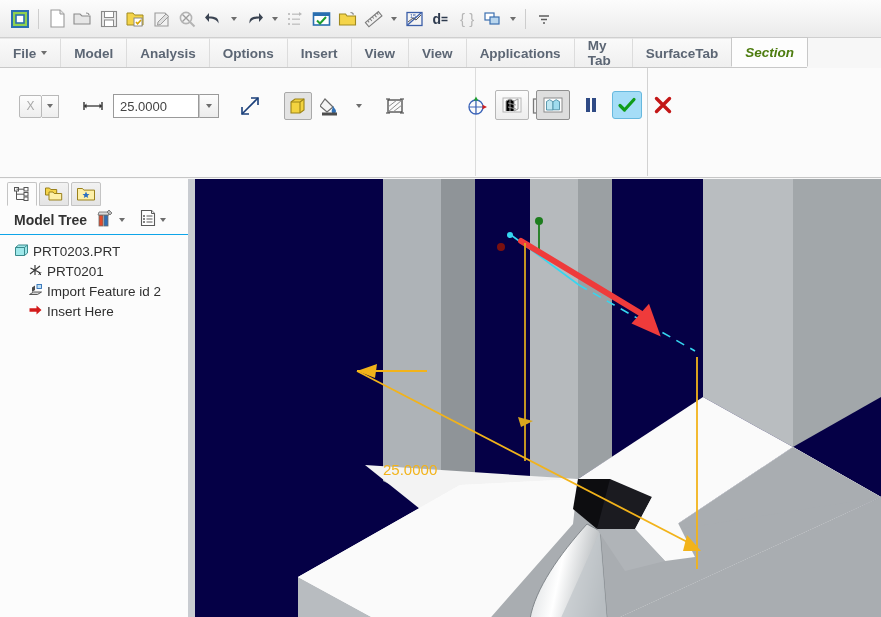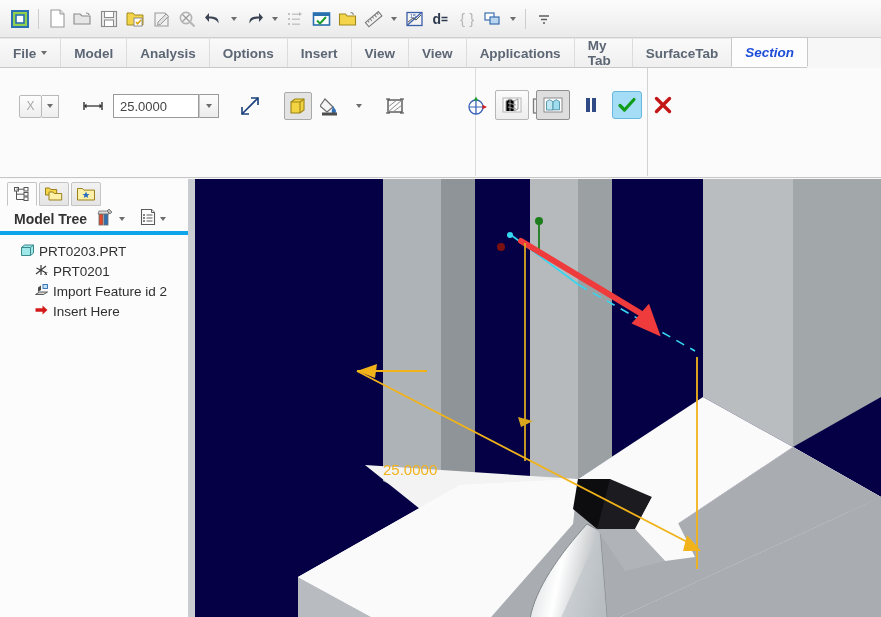--- a/index.html
+++ b/index.html
@@ -35,21 +35,21 @@
   }
   .tab {
     height: 29px; padding: 0 13px; display: flex; align-items: center;
     font-size: 13.5px; color: #5c6674; font-weight: bold;
     border-left: 1px solid #dcdcdc; border-right: 1px solid #dcdcdc;
     border-top: 1px solid #e8e8e8; margin-right: -1px;
     background: linear-gradient(to bottom,#fafafa,#efefef);
   }
   .tab.first { border-left: none; }
   .tab.active {
-    background: #fdfdfd; color: #1d4ed8; font-style: italic;
+    background: #fdfdfd; color: #4d7c0f; font-style: italic;
     height: 30px; border-top: 1px solid #c8c8c8;
     border-left: 1px solid #c8c8c8; border-right: 1px solid #c8c8c8;
     border-bottom: 1px solid #fdfdfd; z-index: 4; position: relative;
   }
   .tab .tab-caret { margin-left: 5px; }
 
   
   .ribbon {
     position: absolute; left: 0; top: 68px; width: 881px; height: 110px;
     background: #fbfbfb; border-bottom: 1px solid #c6c6c6;
@@ -90,23 +90,23 @@
 
   
   .navpane { position:absolute; left:0; top:179px; width:194px; height:438px; background:#fcfcfc;
              border-right:1px solid #bdbdbd; }
   .navtabs { display:flex; height:27px; padding-left:7px; padding-top:3px; }
   .navtab { width:30px; height:24px; display:flex; align-items:center; justify-content:center;
             border:1px solid #c4c4c4; border-bottom:1px solid #c4c4c4; margin-right:2px;
             background:linear-gradient(to bottom,#f2f2f2,#e4e4e4); border-radius:2px 2px 0 0;}
   .navtab.active { background:#fcfcfc; border-bottom:1px solid #fcfcfc; }
   .mt-header { height:29px; display:flex; align-items:center; padding-left:14px; gap:3px;
-               border-bottom:4px solid #0ea5e9; }
+               border-bottom:1px solid #0ea5e9; }
   .mt-title { font-size:14px; color:#333; font-weight:bold; margin-right:6px; }
-  .tree { padding:6px 0 0 20px; }
+  .tree { padding:6px 0 0 14px; }
   .tree-row { display:flex; align-items:center; height:20px; font-size:13.5px; color:#2f2f2f; gap:4px;}
   .tree-row.lvl1 { padding-left: 14px; }
 
   
   .viewport { position:absolute; left:195px; top:179px; width:686px; height:438px;
               background:#050046; overflow:hidden; }
   .vsep { position:absolute; left:188px; top:179px; width:7px; height:438px; background:#c9ccd1;}
   .dim-label { position:absolute; font-size:15px; color:#f2b31a; font-family:"Liberation Sans",sans-serif;}
 </style>
 </head>

